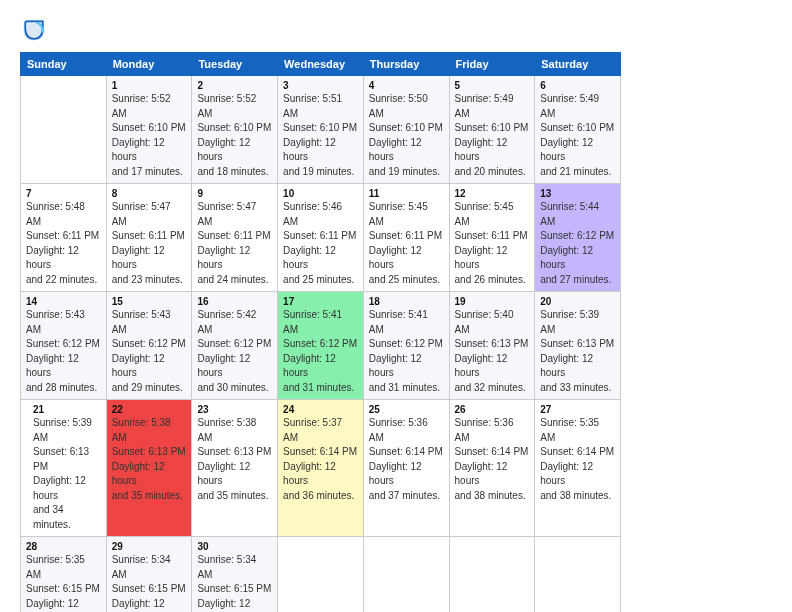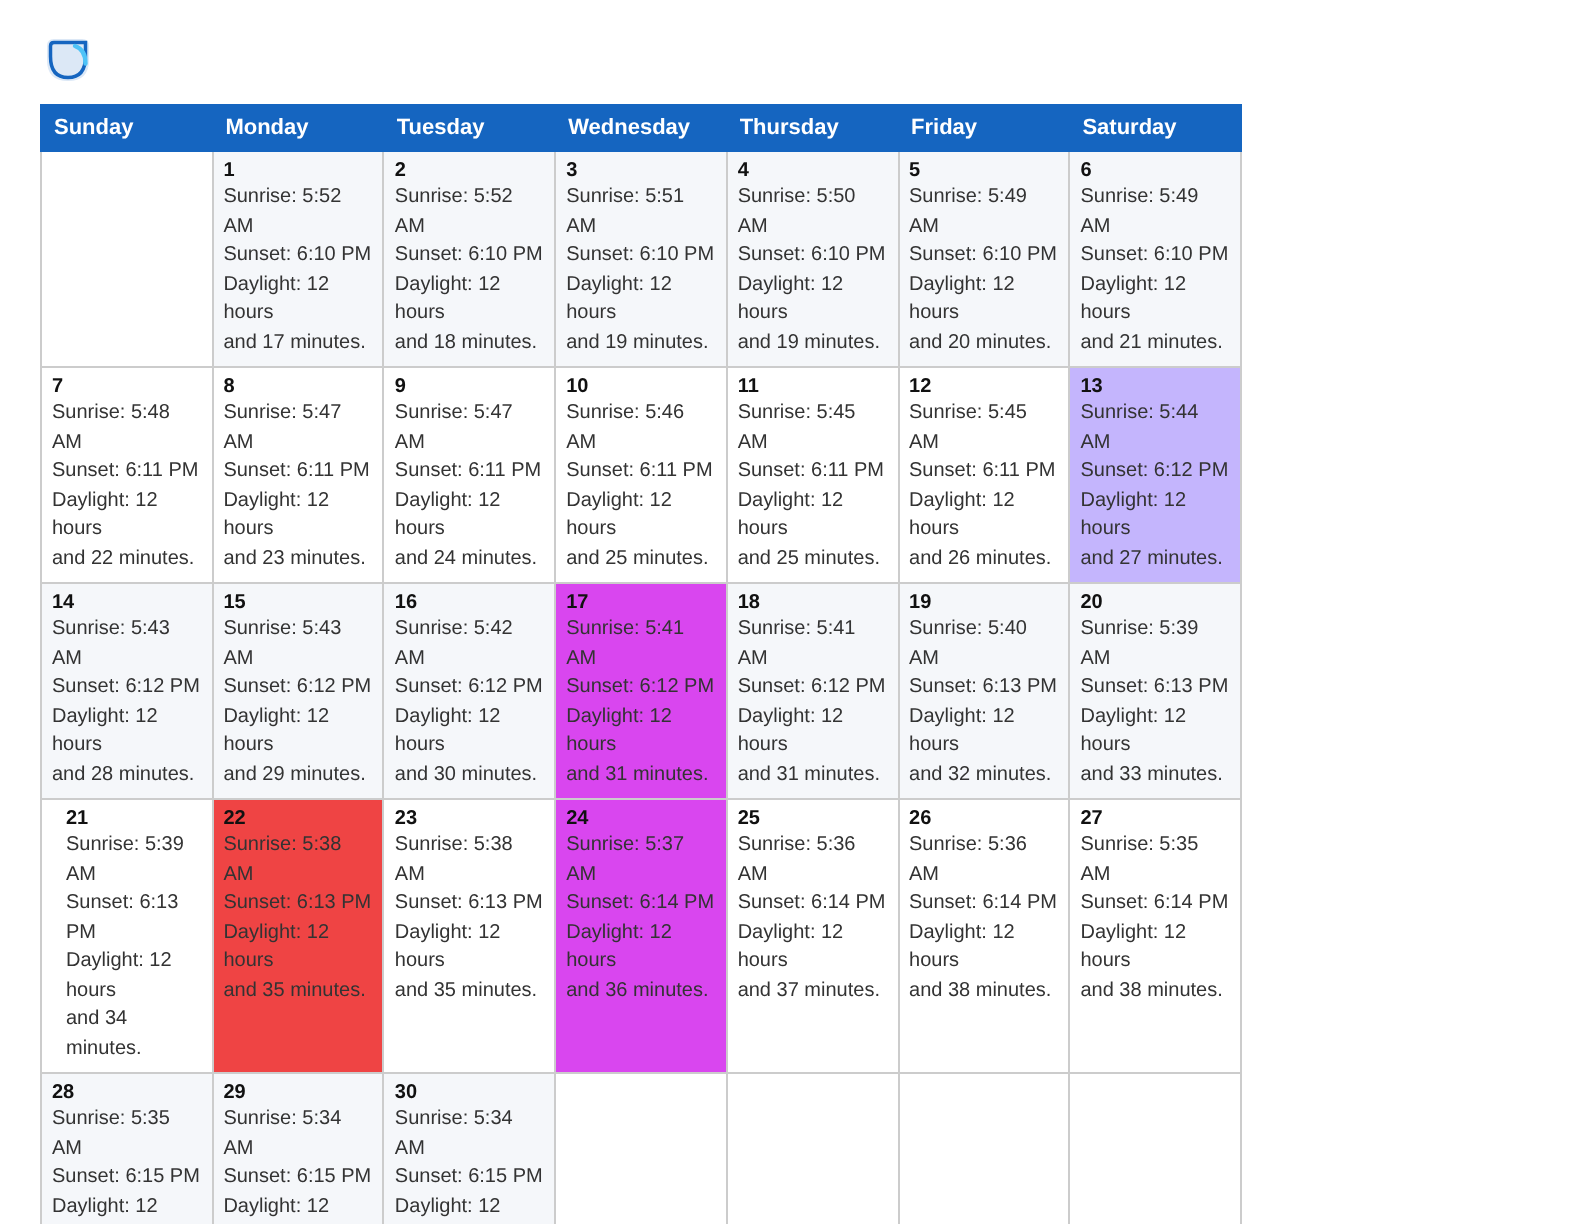--- a/index.html
+++ b/index.html
@@ -245,21 +245,21 @@
 Daylight: 12 hours
 and 29 minutes.</div>
           </td>
           <td style="background-color: rgb(245, 247, 250);">
             <span class="day-number">16</span>
             <div class="day-info" style="white-space: pre-line;">Sunrise: 5:42 AM
 Sunset: 6:12 PM
 Daylight: 12 hours
 and 30 minutes.</div>
           </td>
-          <td style="background-color: #d946ef;">
+          <td style="background-color: #86efac;">
             <span class="day-number">17</span>
             <div class="day-info" style="white-space: pre-line;">Sunrise: 5:41 AM
 Sunset: 6:12 PM
 Daylight: 12 hours
 and 31 minutes.</div>
           </td>
           <td style="background-color: rgb(245, 247, 250);">
             <span class="day-number">18</span>
             <div class="day-info" style="white-space: pre-line;">Sunrise: 5:41 AM
 Sunset: 6:12 PM
@@ -296,21 +296,21 @@
 Daylight: 12 hours
 and 35 minutes.</div>
           </td>
           <td style="background-color: rgb(255, 255, 255);">
             <span class="day-number">23</span>
             <div class="day-info" style="white-space: pre-line;">Sunrise: 5:38 AM
 Sunset: 6:13 PM
 Daylight: 12 hours
 and 35 minutes.</div>
           </td>
-          <td style="background-color: #d946ef;">
+          <td style="background-color: #fef9c3;">
             <span class="day-number">24</span>
             <div class="day-info" style="white-space: pre-line;">Sunrise: 5:37 AM
 Sunset: 6:14 PM
 Daylight: 12 hours
 and 36 minutes.</div>
           </td>
           <td style="background-color: rgb(255, 255, 255);">
             <span class="day-number">25</span>
             <div class="day-info" style="white-space: pre-line;">Sunrise: 5:36 AM
 Sunset: 6:14 PM

